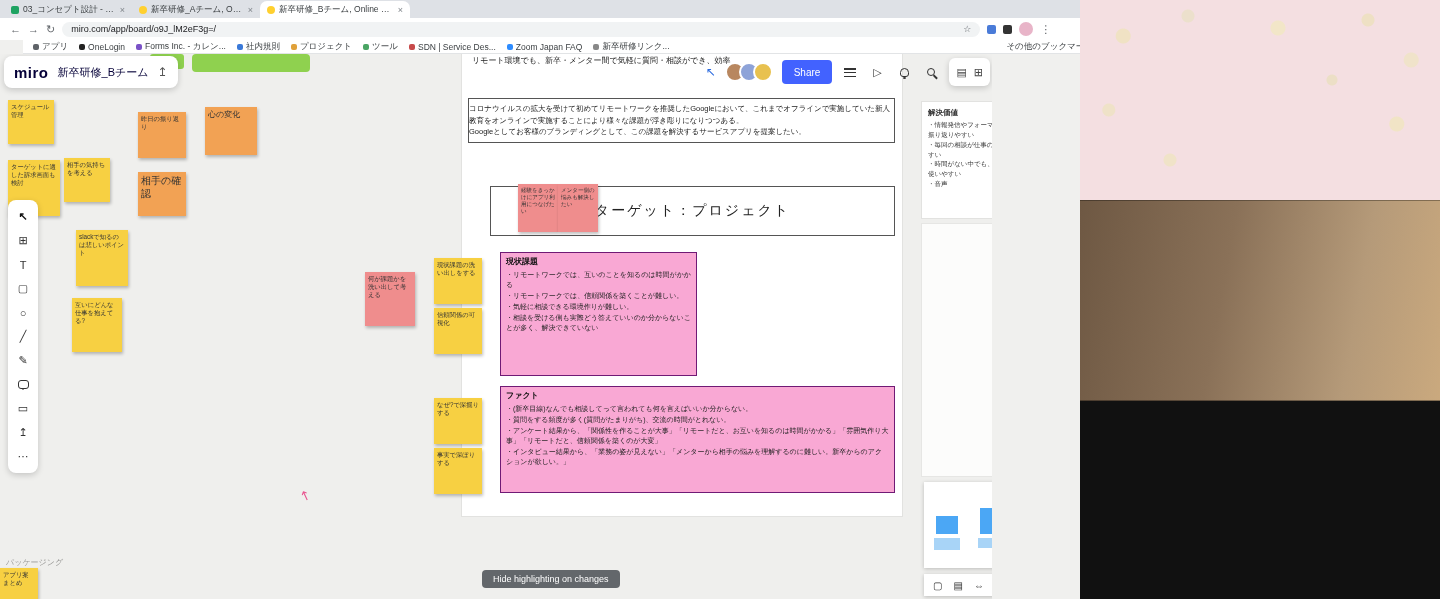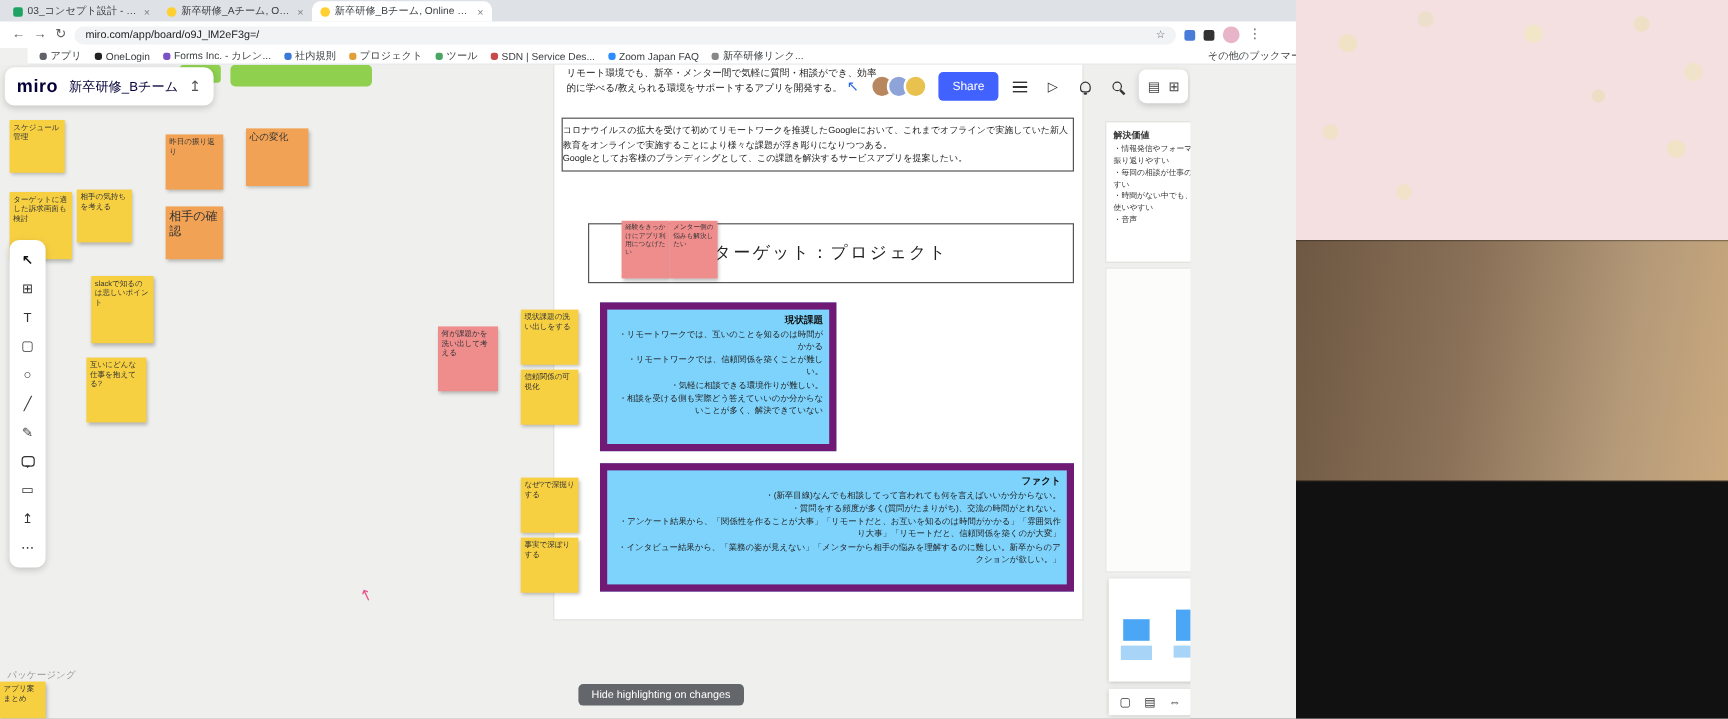--- a/index.html
+++ b/index.html
@@ -39,22 +39,22 @@
   .g2{left:192px;top:0;width:118px;height:18px;border-radius:4px;}
   
   .mainframe{position:absolute;left:462px;top:-4px;width:440px;height:466px;background:#fff;
              box-shadow:0 0 0 1px #e2e2e0;}
   .intro{position:absolute;left:10px;top:5px;width:422px;font-size:8px;color:#222;line-height:1.6;}
   .brief{position:absolute;left:6px;top:48px;width:427px;border:1px solid #555;
          padding:4px 0;font-size:7.5px;line-height:1.55;color:#222;background:#fff;}
   .targetbox{position:absolute;left:28px;top:136px;width:405px;height:50px;border:1px solid #555;
              background:#fff;display:flex;align-items:center;justify-content:center;}
   .targetbox span{font-size:14px;letter-spacing:2px;color:#222;}
-  .box{position:absolute;border:6px solid #701a75;background:#7dd3fc;font-size:7px;color:#222;
-       padding:3px 5px;line-height:1.45;overflow:hidden;text-align:right;}
+  .box{position:absolute;border:1px solid #701a75;background:#f9a8d4;font-size:7px;color:#222;
+       padding:3px 5px;line-height:1.45;overflow:hidden;}
   .box h4{margin:0 0 2px;font-size:8px;color:#111;}
   .box .ln{margin:1px 0;}
   .problem{left:38px;top:202px;width:197px;height:124px;}
   .change{left:244px;top:202px;width:189px;height:124px;}
   .fact{left:38px;top:336px;width:395px;height:107px;}
   
   .valframe{position:absolute;left:922px;top:48px;width:158px;height:116px;background:#fff;
             box-shadow:0 0 0 1px #e2e2e0;padding:5px 6px;font-size:6.5px;color:#333;line-height:1.5;}
   .valframe h4{margin:0 0 2px;font-size:7.5px;}
   .sideframe{position:absolute;left:922px;top:170px;width:158px;height:252px;background:#fcfcfb;
@@ -244,21 +244,20 @@
     </div>
 
     <div class="viewport">
 
       <div class="gblob g1"></div>
       <div class="gblob g2"></div>
 
       <div class="mainframe">
         <div class="intro">
           <div>リモート環境でも、新卒・メンター間で気軽に質問・相談ができ、効率</div>
-          <div>的に学べる/教えられる環境をサポートするアプリを開発する。</div>
         </div>
         <div class="brief">
           <div>コロナウイルスの拡大を受けて初めてリモートワークを推奨したGoogleにおいて、これまでオフラインで実施していた新人教育をオンラインで実施することにより様々な課題が浮き彫りになりつつある。</div>
           <div>Googleとしてお客様のブランディングとして、この課題を解決するサービスアプリを提案したい。</div>
         </div>
         <div class="targetbox">
           <span>ターゲット：プロジェクト</span>
         </div>
         <div class="box problem">
           <h4>現状課題</h4>

